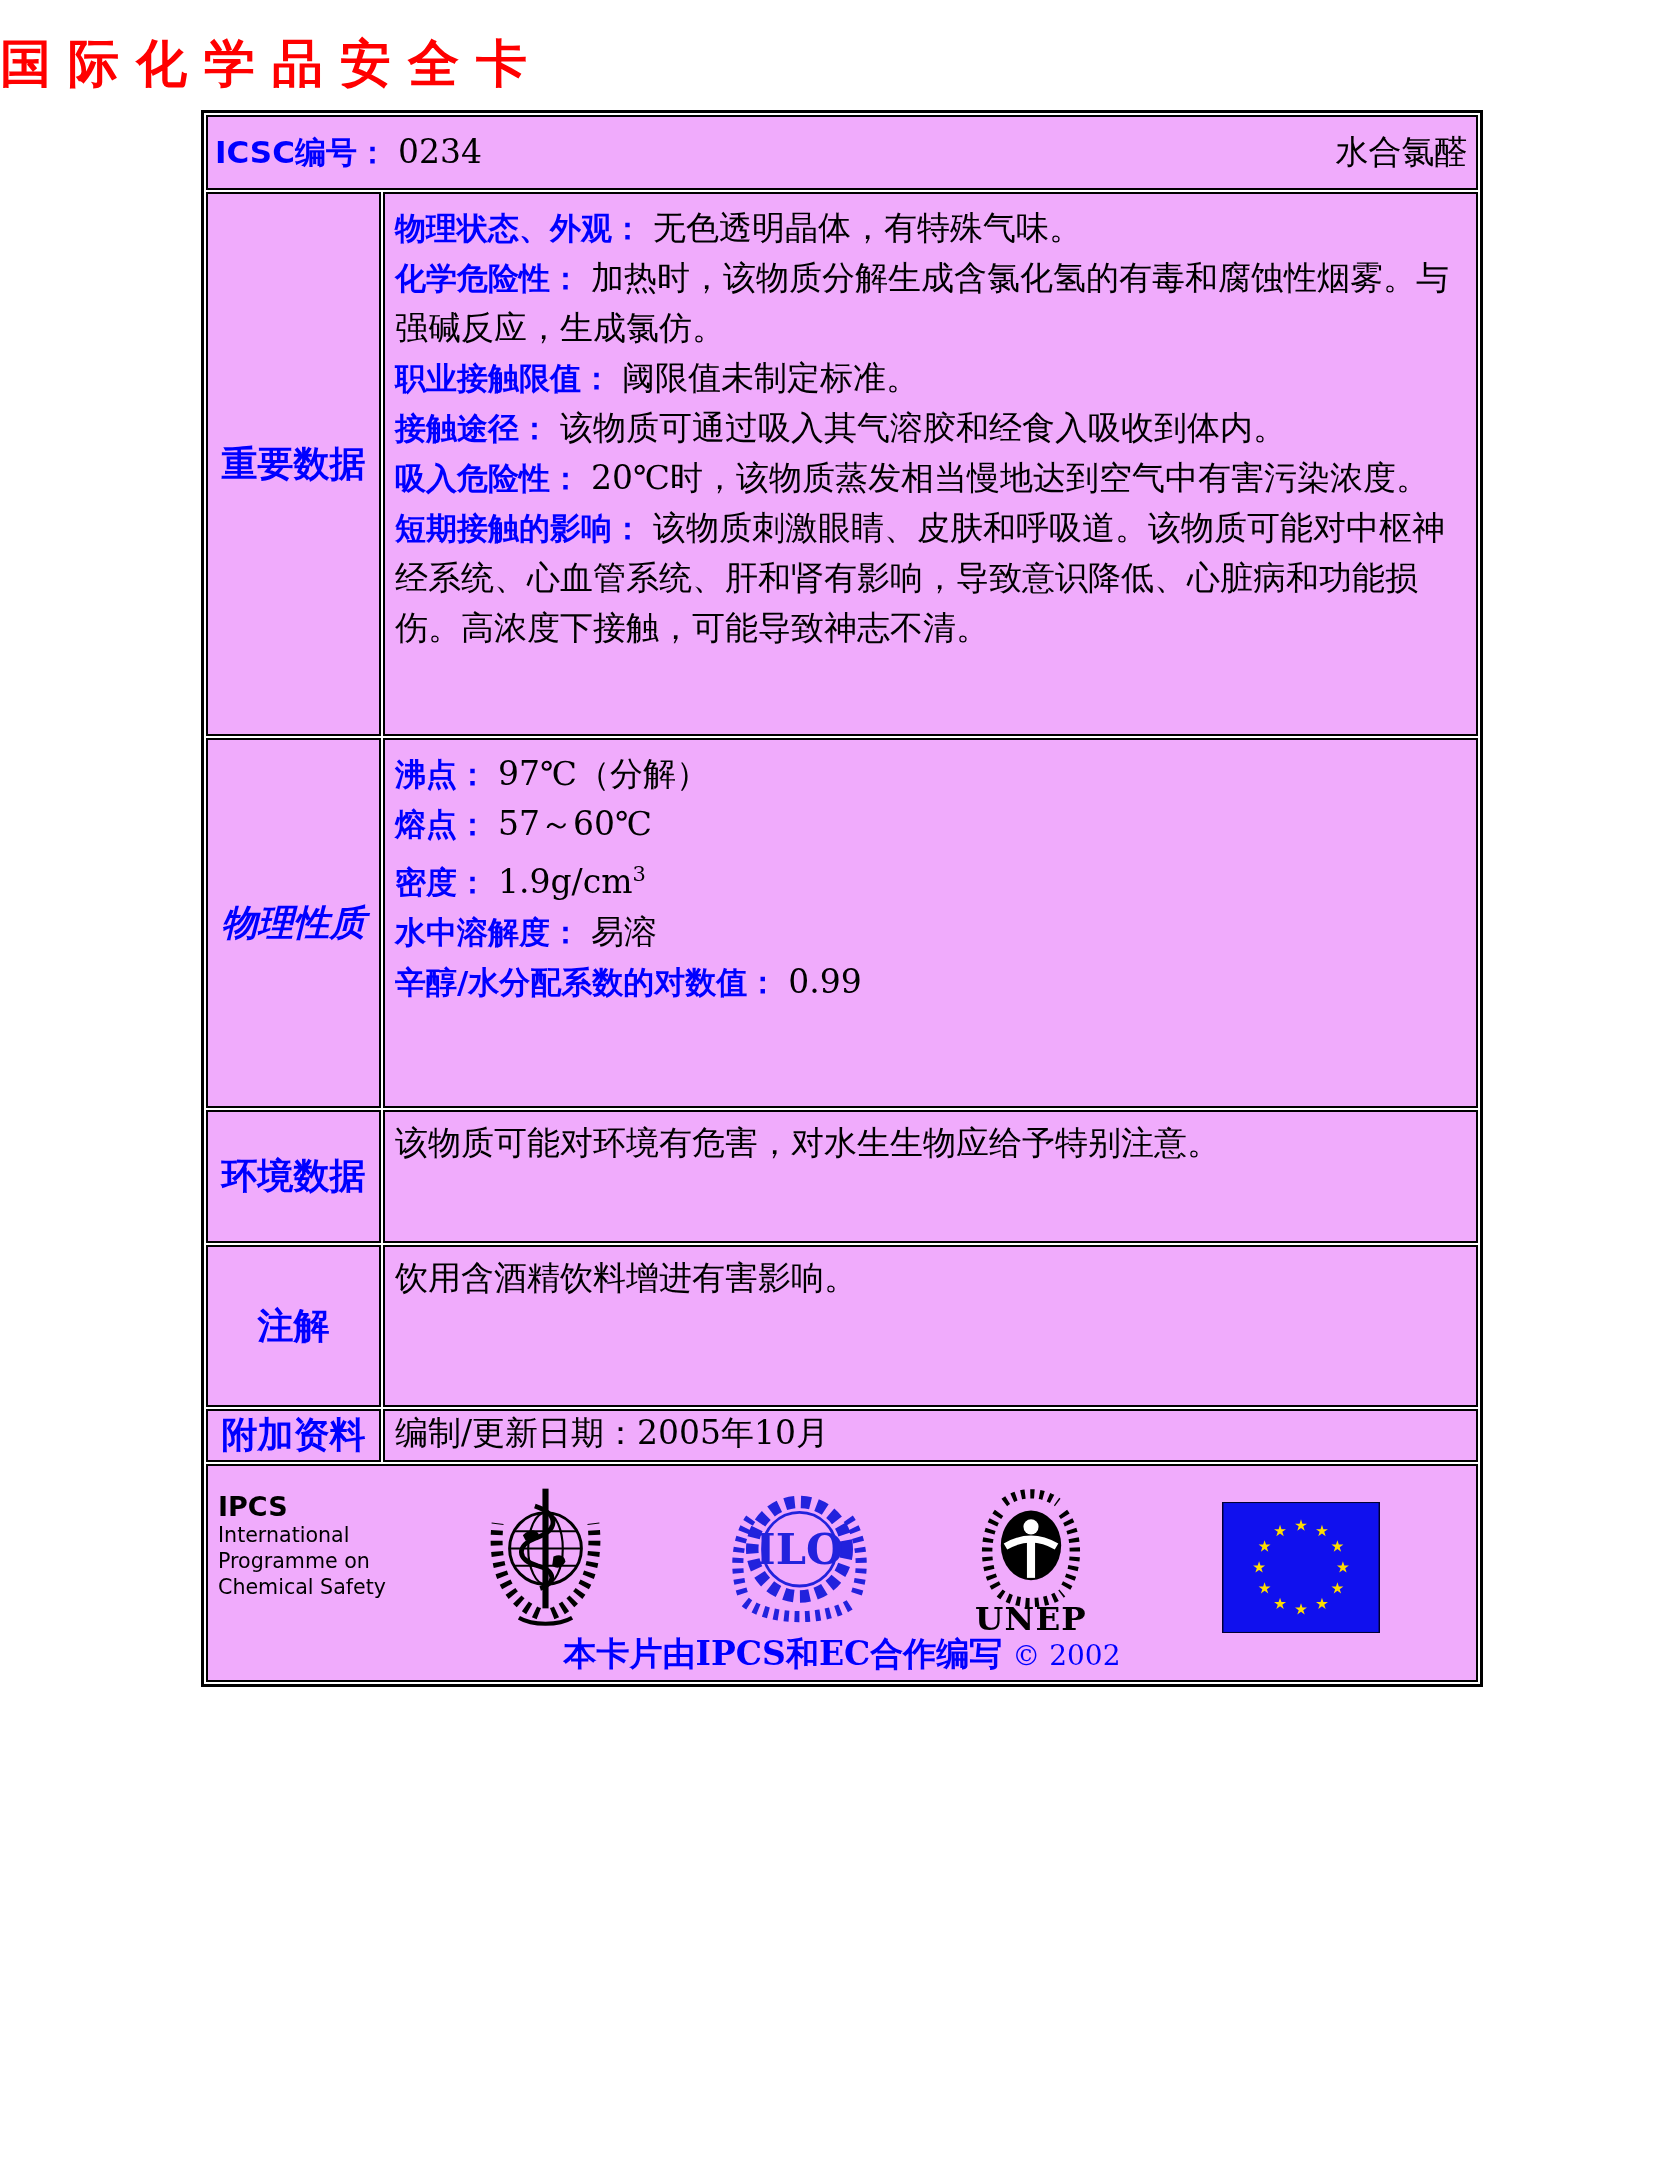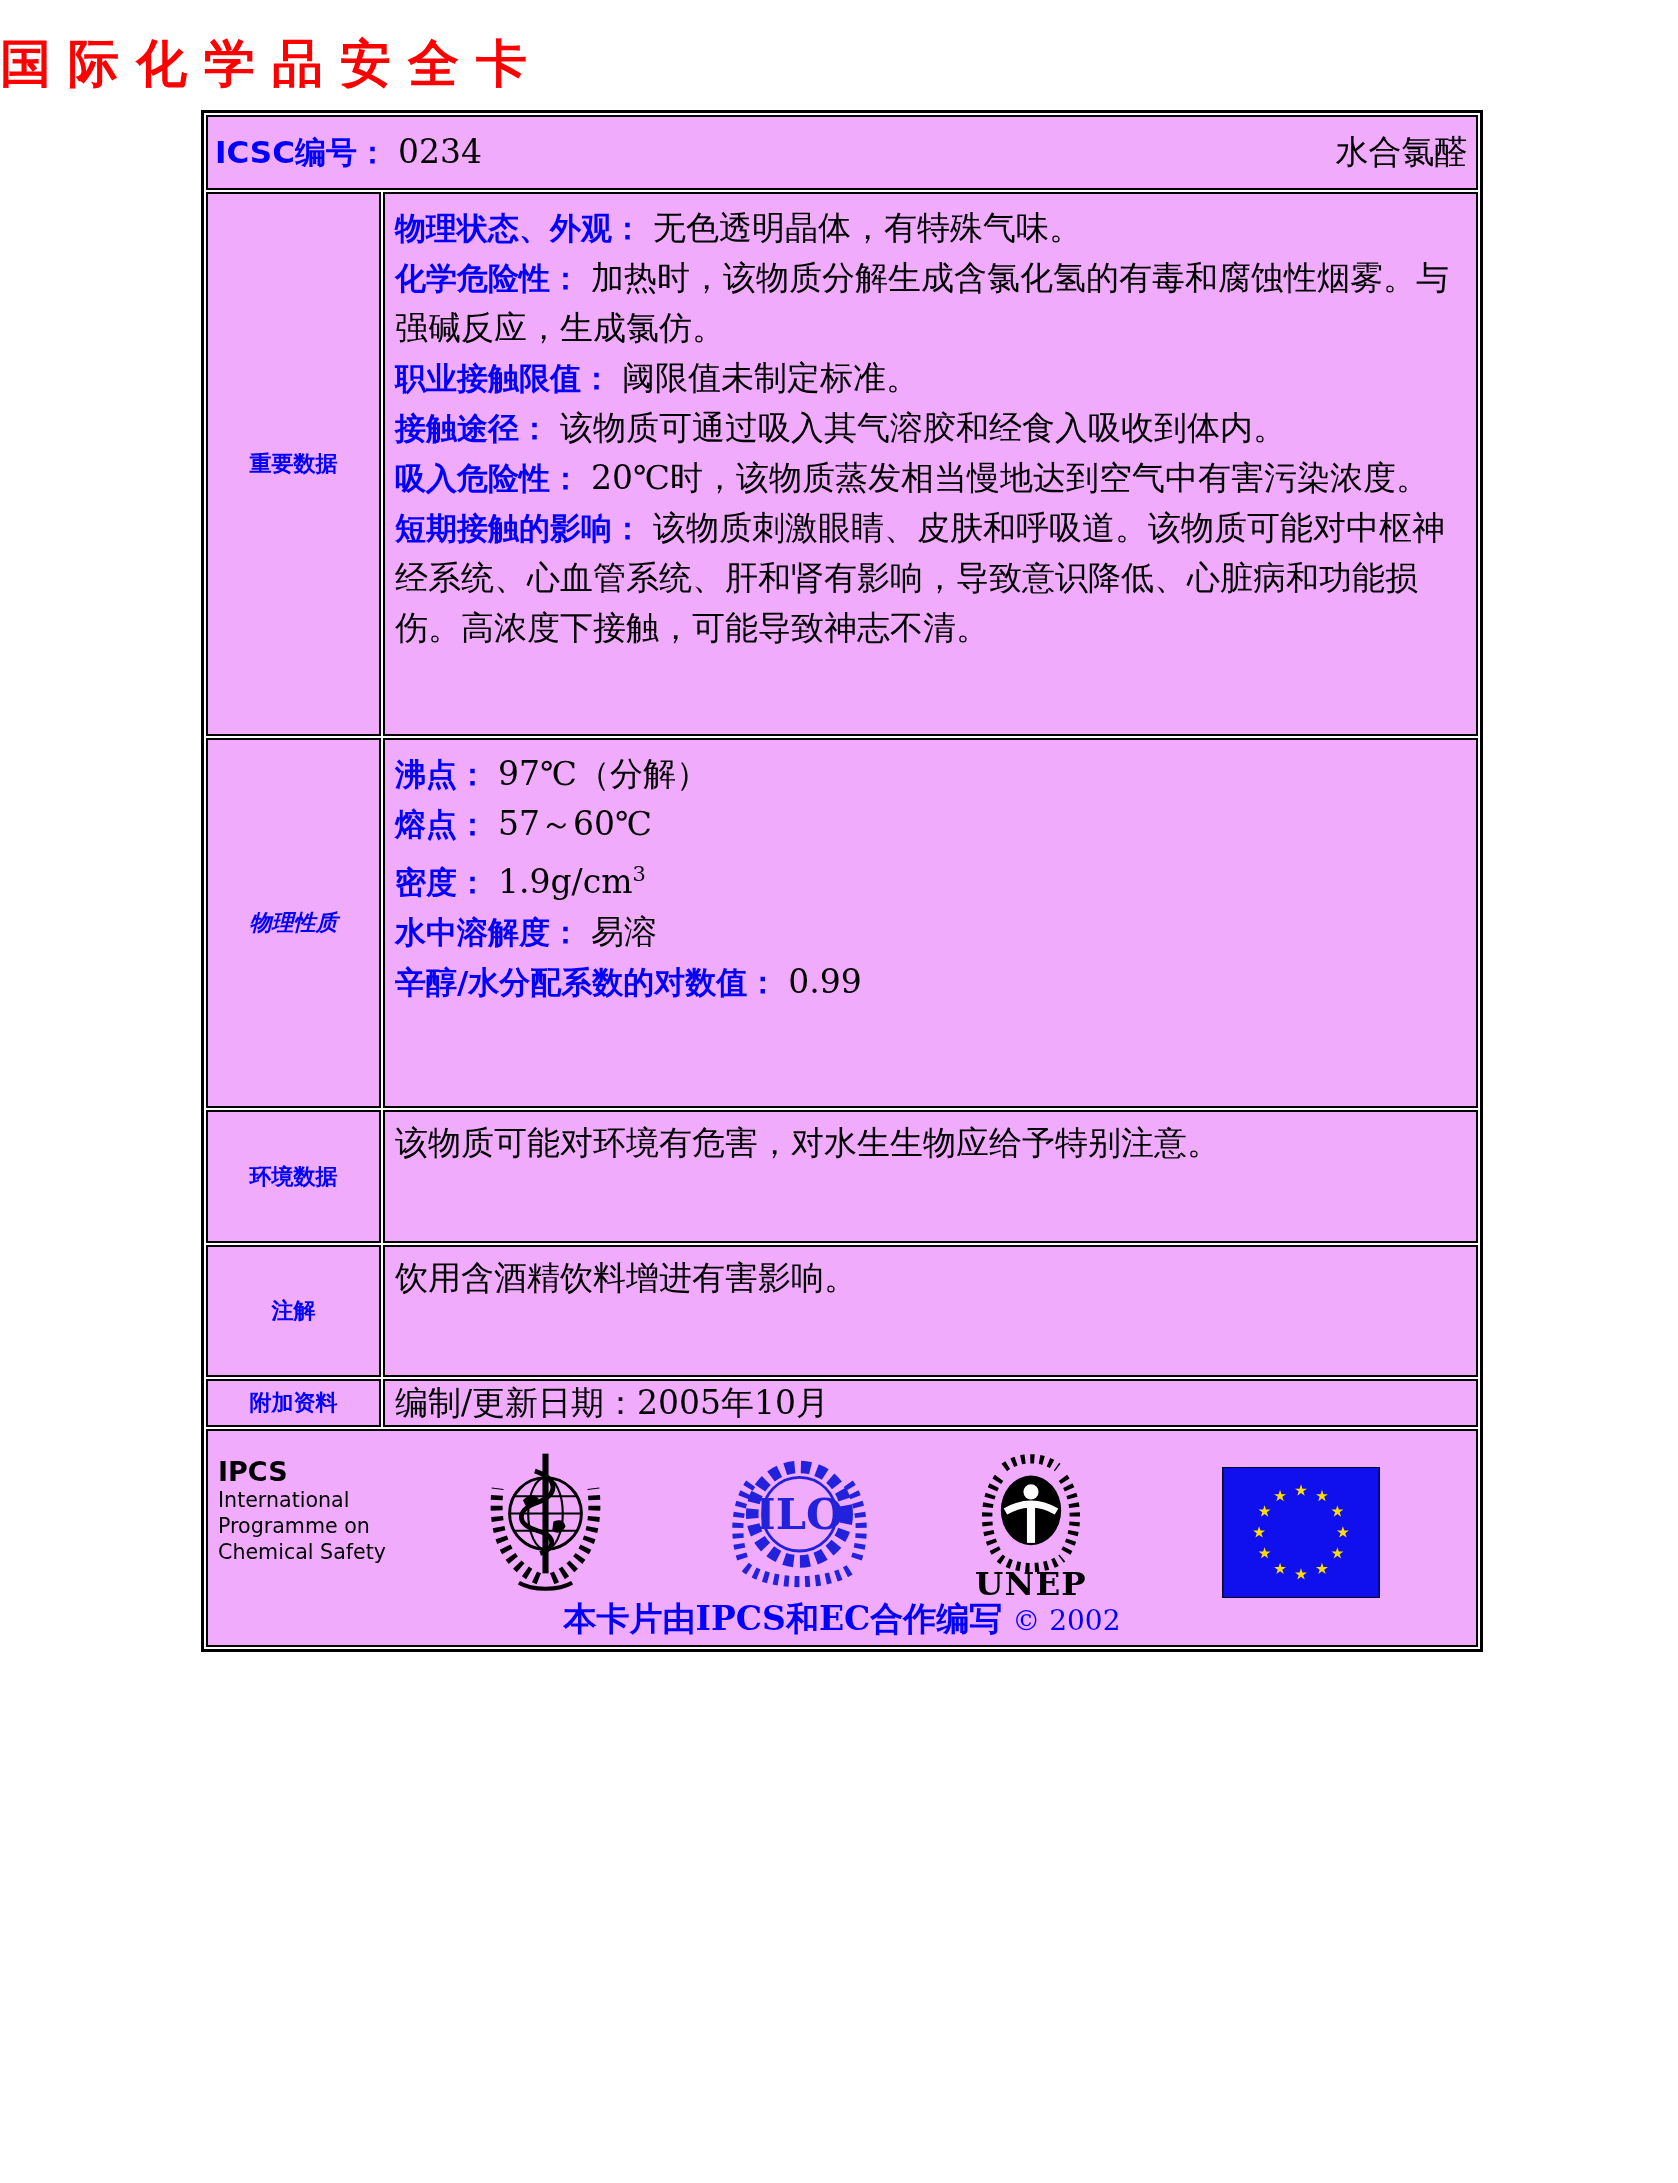--- a/index.html
+++ b/index.html
@@ -5,21 +5,21 @@
   html,body{margin:0;padding:0;background:#fff;}
   .page{position:relative;width:1678px;height:2183px;background:#fff;overflow:hidden;
         font-family:"DejaVu Serif","Liberation Serif",serif;}
   .doc-title{margin-top:30px;color:#FF0000;font-weight:bold;
              font-size:51px;letter-spacing:17px;font-family:"DejaVu Serif","Liberation Serif",serif;}
   table.card{border-collapse:separate;border-spacing:2.1px;border:3.6px solid #000;
              margin-left:201px;margin-top:11.4px;width:1282px;table-layout:fixed;background:#fff;}
   col.c1{width:175px;}
   td{border:2.1px solid #000;box-sizing:border-box;vertical-align:top;padding:0;background:#f0abfc;}
   td.label-cell{vertical-align:middle;text-align:center;}
-  .row-label{color:#0000FF;font-weight:bold;font-size:22px;
+  .row-label{color:#0000FF;font-weight:bold;font-size:36px;
              font-family:"DejaVu Sans","Liberation Sans",sans-serif;}
   .hdr{display:flex;justify-content:space-between;align-items:center;height:100%;
        padding:0 8.5px 0 7px;}
   .hdr-left{white-space:nowrap;}
   .seg-label{color:#0000FF;font-weight:bold;font-size:31px;margin-right:10px;
              font-family:"DejaVu Sans","Liberation Sans",sans-serif;}
   .hdr-num,.hdr-right,.seg-text{color:#000;font-size:33px;}
   .content-cell{padding:8.5px 4.3px 5.7px 10px;}
   .imp .item{line-height:50px;font-size:33px;}
   .phys .item{line-height:50px;font-size:33px;}
@@ -103,21 +103,21 @@
     <tr>
       <td class="label-cell" style="height:133px;text-align:center;">
         <div class="row-label">环境数据</div>
       </td>
       <td class="content-cell">
         <div class="single-line seg-text">该物质可能对环境有危害，对水生生物应给予特别注意。</div>
       </td>
     </tr>
 
     <tr>
-      <td class="label-cell" style="height:132px;">
+      <td class="label-cell" style="height:162px;">
         <div class="row-label">注解</div>
       </td>
       <td class="content-cell">
         <div class="single-line seg-text">饮用含酒精饮料增进有害影响。</div>
       </td>
     </tr>
 
     <tr>
       <td class="label-cell" style="height:48px;">
         <div class="row-label">附加资料</div>

